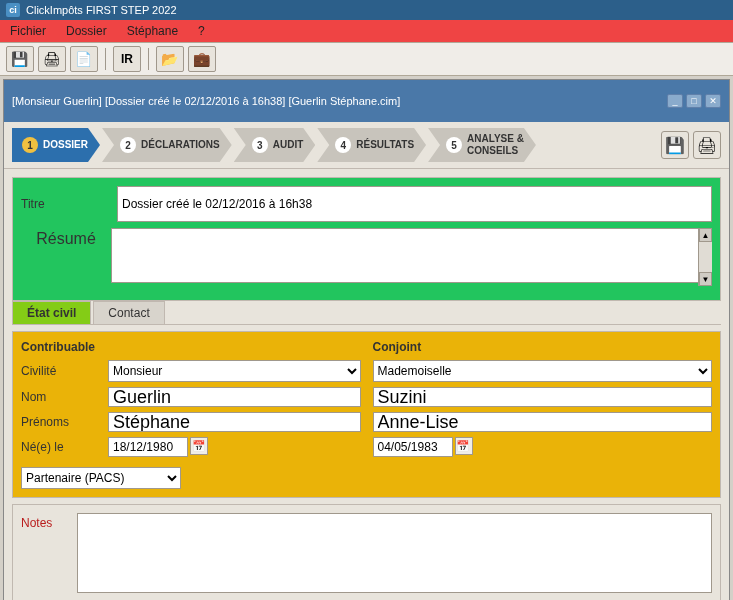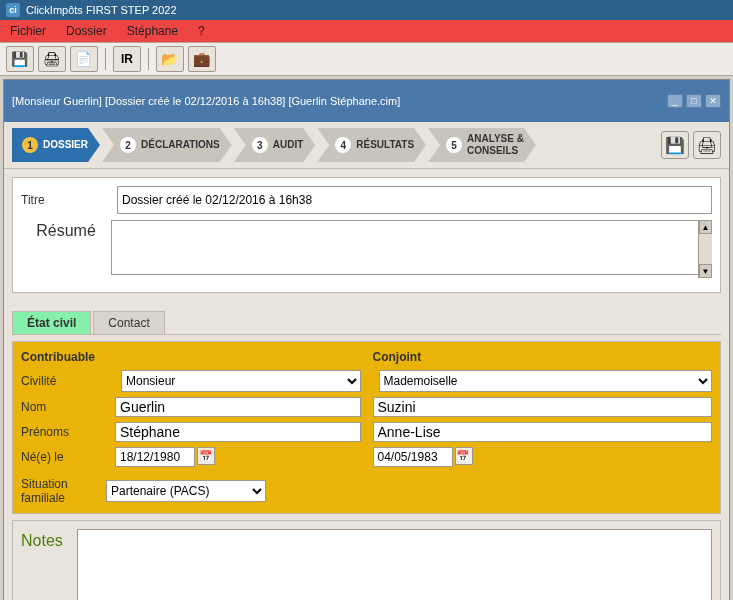--- a/index.html
+++ b/index.html
@@ -179,41 +179,41 @@
 
     
     .main-content {
       background: #e8e4dc;
       padding: 8px;
       overflow-y: auto;
     }
 
     
     .form-section {
-      background: #ffffff;
+      background: #22c55e;
       border: 1px solid #c0b8b0;
-      margin-bottom: 18px;
+      margin-bottom: 0;
       padding: 8px;
     }
 
     .form-row {
       display: flex;
       align-items: center;
       margin-bottom: 6px;
       gap: 6px;
     }
     .form-label {
       width: 90px;
       color: #333;
       font-size: 12px;
       flex-shrink: 0;
     }
     .form-input {
       flex: 1;
-      height: 28px;
+      height: 36px;
       border: 1px solid #a0988c;
       background: white;
       padding: 10px 4px;
       font-size: 12px;
       font-family: inherit;
     }
 
     
     .tab-bar {
       display: flex;
@@ -224,21 +224,21 @@
     .tab {
       padding: 4px 14px;
       background: #d8d4cc;
       border: 1px solid #c0b8b0;
       border-bottom: none;
       cursor: pointer;
       font-size: 12px;
       color: #333;
     }
     .tab.active {
-      background: #86efac;
+      background: #84cc16;
       font-weight: bold;
     }
 
     
     .civil-section {
       background: #eab308;
       border: 1px solid #c0b8b0;
       padding: 8px;
       margin-bottom: 6px;
     }
@@ -254,45 +254,44 @@
     .col-label {
       font-weight: bold;
       font-size: 12px;
       margin-bottom: 6px;
       color: #333;
     }
     .col-form-row {
       display: flex;
       align-items: center;
       margin-bottom: 5px;
-      gap: 19px;
+      gap: 12px;
     }
     .col-form-label {
       width: 75px;
       font-size: 12px;
       color: #333;
       flex-shrink: 0;
     }
     .col-form-input {
       flex: 1;
       height: 20px;
       border: 1px solid #a0988c;
       background: white;
       padding: 1px 4px;
-      font-size: 14px;
+      font-size: 18px;
       font-family: inherit;
     }
     .col-select {
       flex: 1;
       height: 22px;
       border: 1px solid #a0988c;
       background: white;
       font-size: 12px;
       font-family: inherit;
-      margin-left: 6px;
     }
     .date-input-wrap {
       display: flex;
       align-items: flex-start;
       gap: 2px;
     }
     .date-input {
       width: 80px;
       height: 20px;
       border: 1px solid #a0988c;
@@ -327,22 +326,22 @@
     .notes-section {
       background: #e8e4dc;
       border: 1px solid #c0b8b0;
       padding: 8px;
       margin-bottom: 6px;
     }
     .notes-label {
       width: 50px;
       vertical-align: top;
       padding-top: 3px;
-      font-size: 16px;
-      color: #4d7c0f;
+      font-size: 12px;
+      color: #b91c1c;
     }
     .notes-textarea {
       width: 100%;
       height: 80px;
       border: 1px solid #a0988c;
       background: white;
       padding: 2px 4px;
       font-size: 12px;
       font-family: inherit;
       resize: none;
@@ -576,21 +575,20 @@
             <div class="col-form-row">
               <div class="date-input-wrap">
                 <input class="date-input" type="text" value="04/05/1983" style="">
                 <button class="date-btn">📅</button>
               </div>
             </div>
           </div>
         </div>
 
         <div class="sit-fam-row">
-          <span class="sit-fam-label">Situation familiale</span>
           <select class="col-select" style="max-width: 160px;">
             <option>Célibataire</option>
             <option>Marié(e)</option>
             <option selected="">Partenaire (PACS)</option>
             <option>Divorcé(e)</option>
             <option>Veuf(ve)</option>
           </select>
         </div>
       </div>
     </div>

